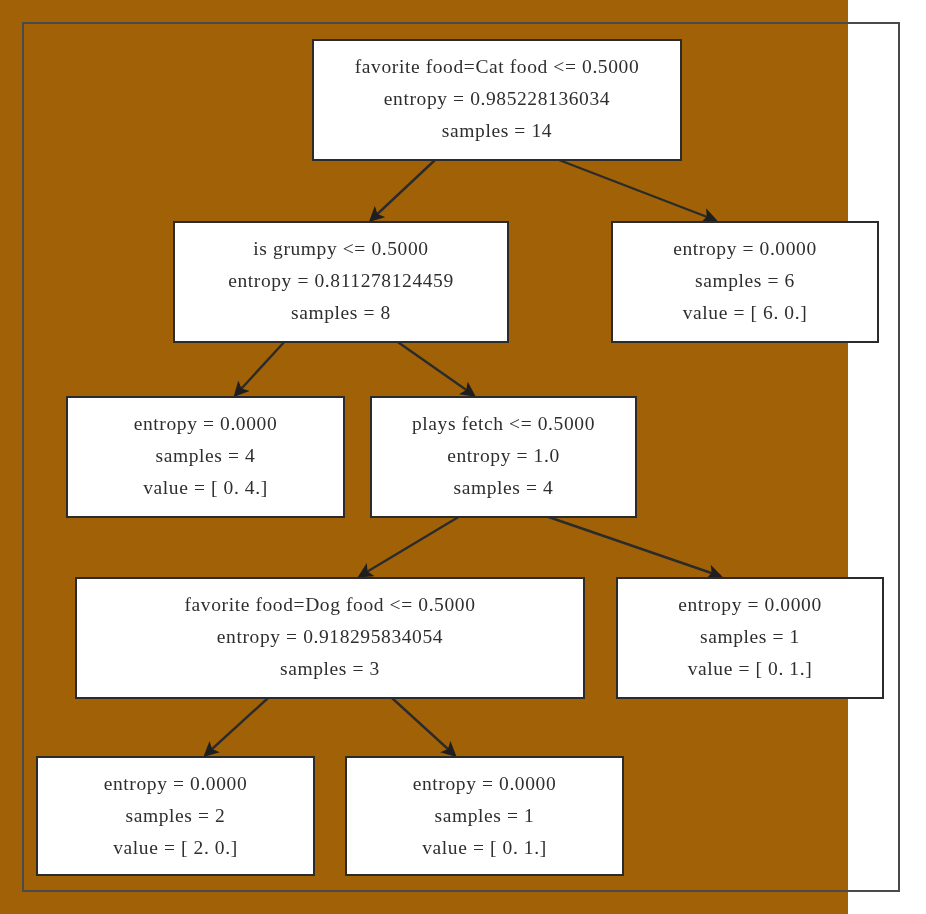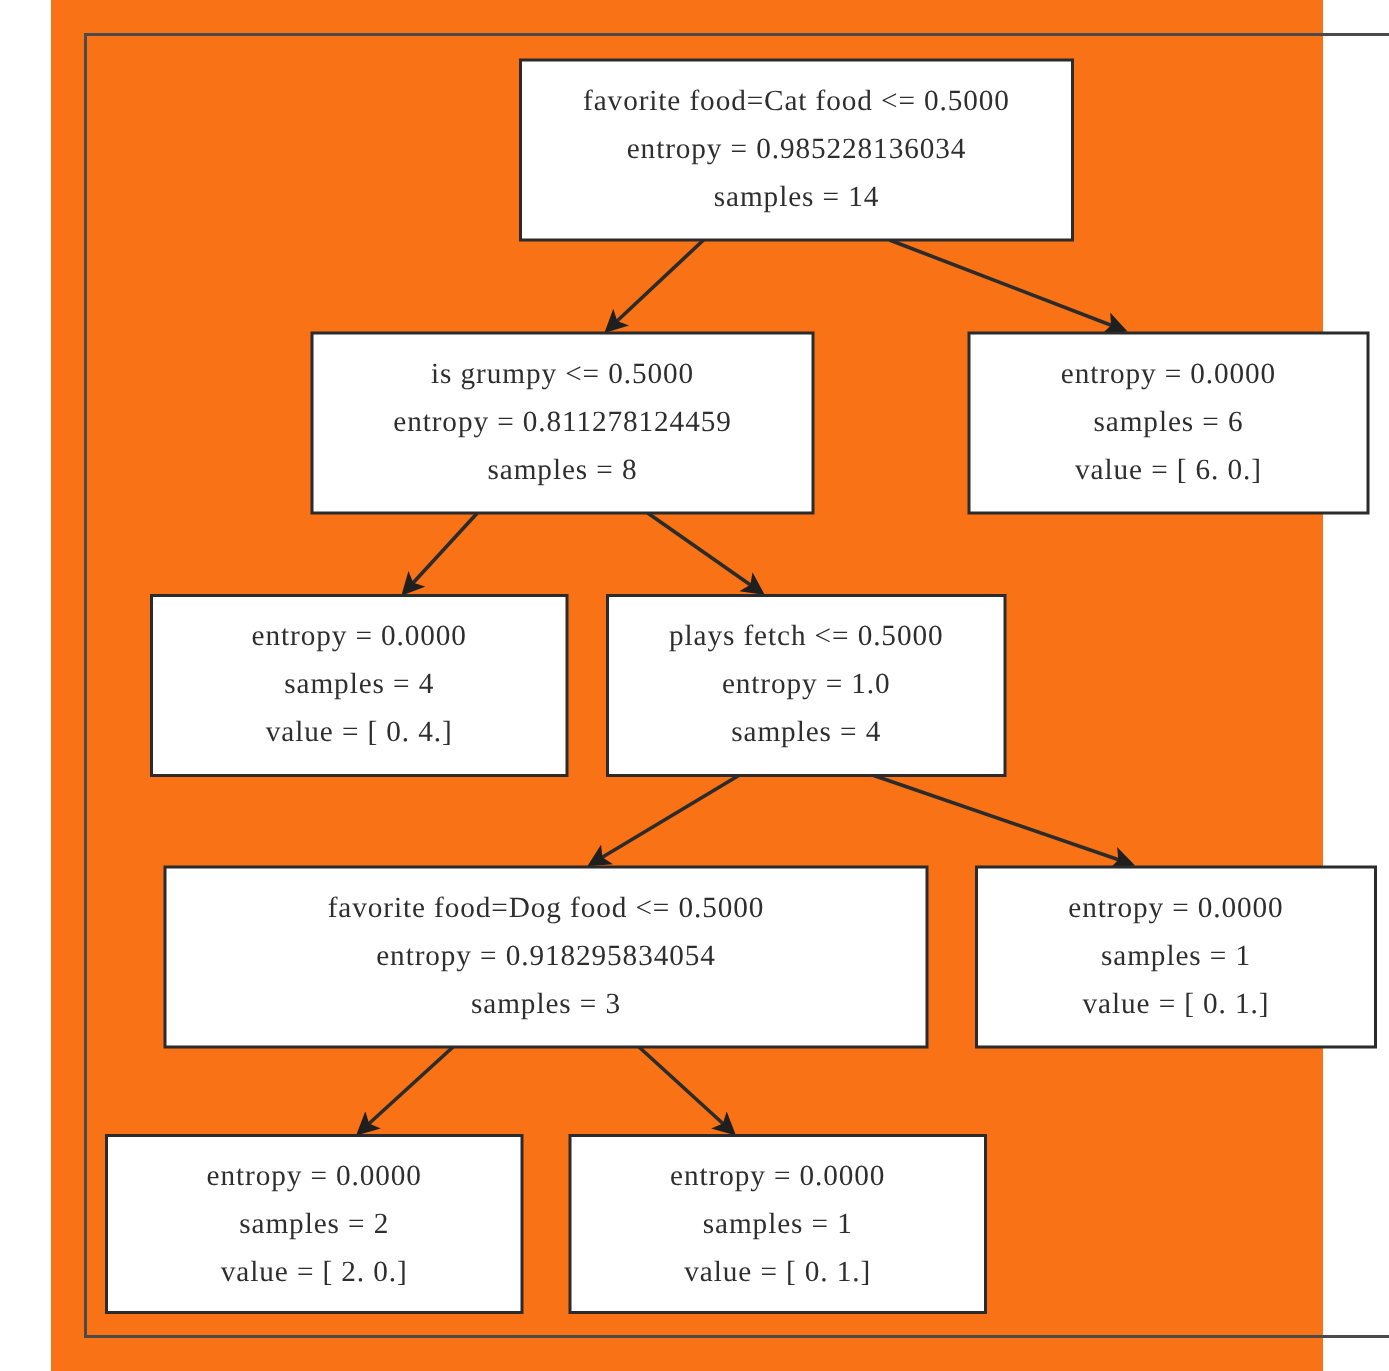--- a/index.html
+++ b/index.html
@@ -10,22 +10,21 @@
   body {
     width: 926px;
     height: 914px;
     font-family: "Liberation Serif", "DejaVu Serif", serif;
     overflow: hidden;
   }
   #tree-figure {
     position: relative;
     width: 848px;
     height: 914px;
-    background: #f97316;
-    margin-left: 34px;
+    background: #a16207;
   }
   #tree-svg {
     display: block;
     width: 926px;
     height: 914px;
   }
   .node-box {
     fill: #ffffff;
     stroke: #2b2b2b;
     stroke-width: 2;

